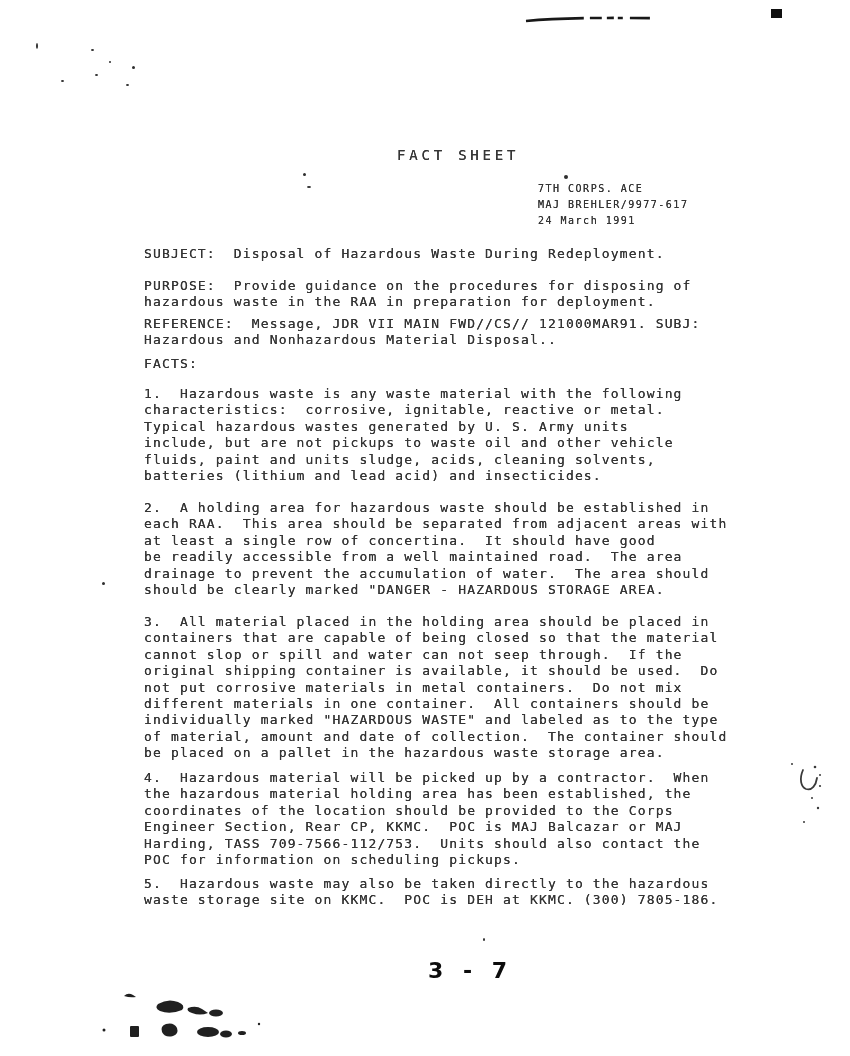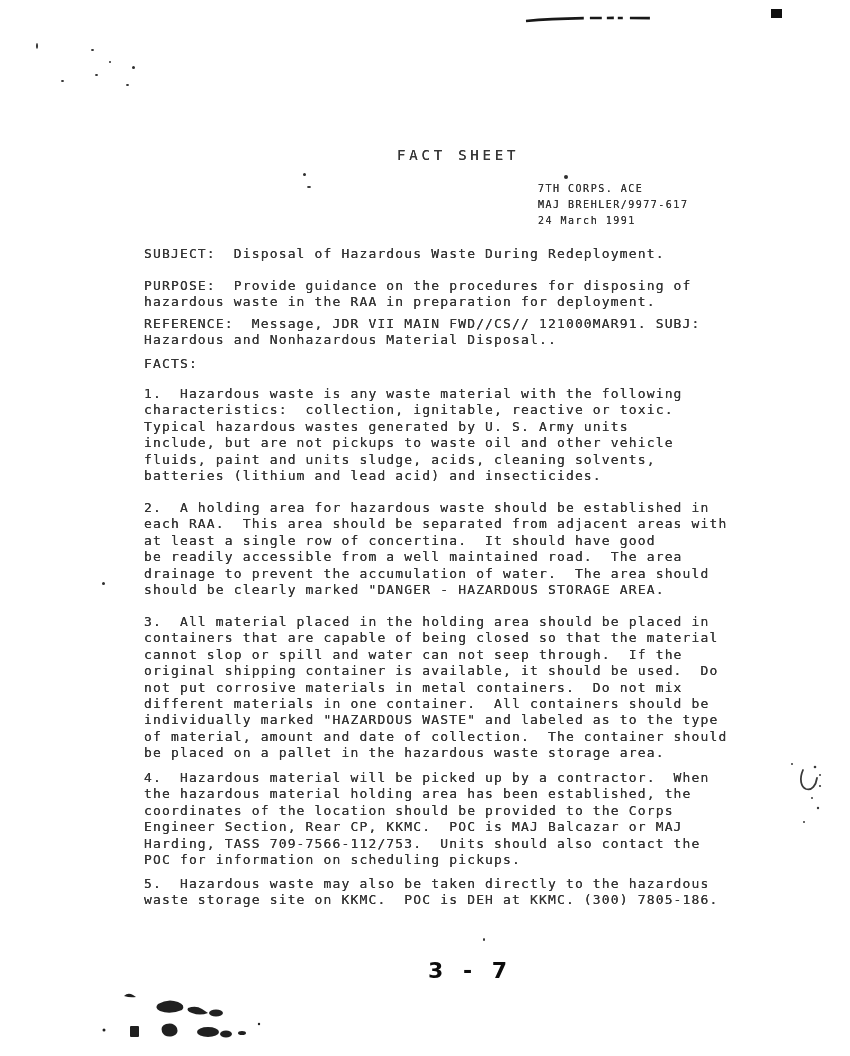--- a/index.html
+++ b/index.html
@@ -84,21 +84,21 @@
 
     <div class="para" style="top:316px">
         <div class="tline">REFERENCE:  Message, JDR VII MAIN FWD//CS// 121000MAR91. SUBJ:</div>
         <div class="tline">Hazardous and Nonhazardous Material Disposal..</div>
       </div>
 
     <div class="para" style="top:356px">FACTS:</div>
 
     <div class="para" style="top:386px">
         <div class="tline">1.  Hazardous waste is any waste material with the following</div>
-        <div class="tline">characteristics:  collection, ignitable, reactive or toxic.</div>
+        <div class="tline">characteristics:  corrosive, ignitable, reactive or metal.</div>
         <div class="tline">Typical hazardous wastes generated by U. S. Army units</div>
         <div class="tline">include, but are not pickups to waste oil and other vehicle</div>
         <div class="tline">fluids, paint and units sludge, acids, cleaning solvents,</div>
         <div class="tline">batteries (lithium and lead acid) and insecticides.</div>
       </div>
 
     <div class="para" style="top:500px">
         <div class="tline">2.  A holding area for hazardous waste should be established in</div>
         <div class="tline">each RAA.  This area should be separated from adjacent areas with</div>
         <div class="tline">at least a single row of concertina.  It should have good</div>

